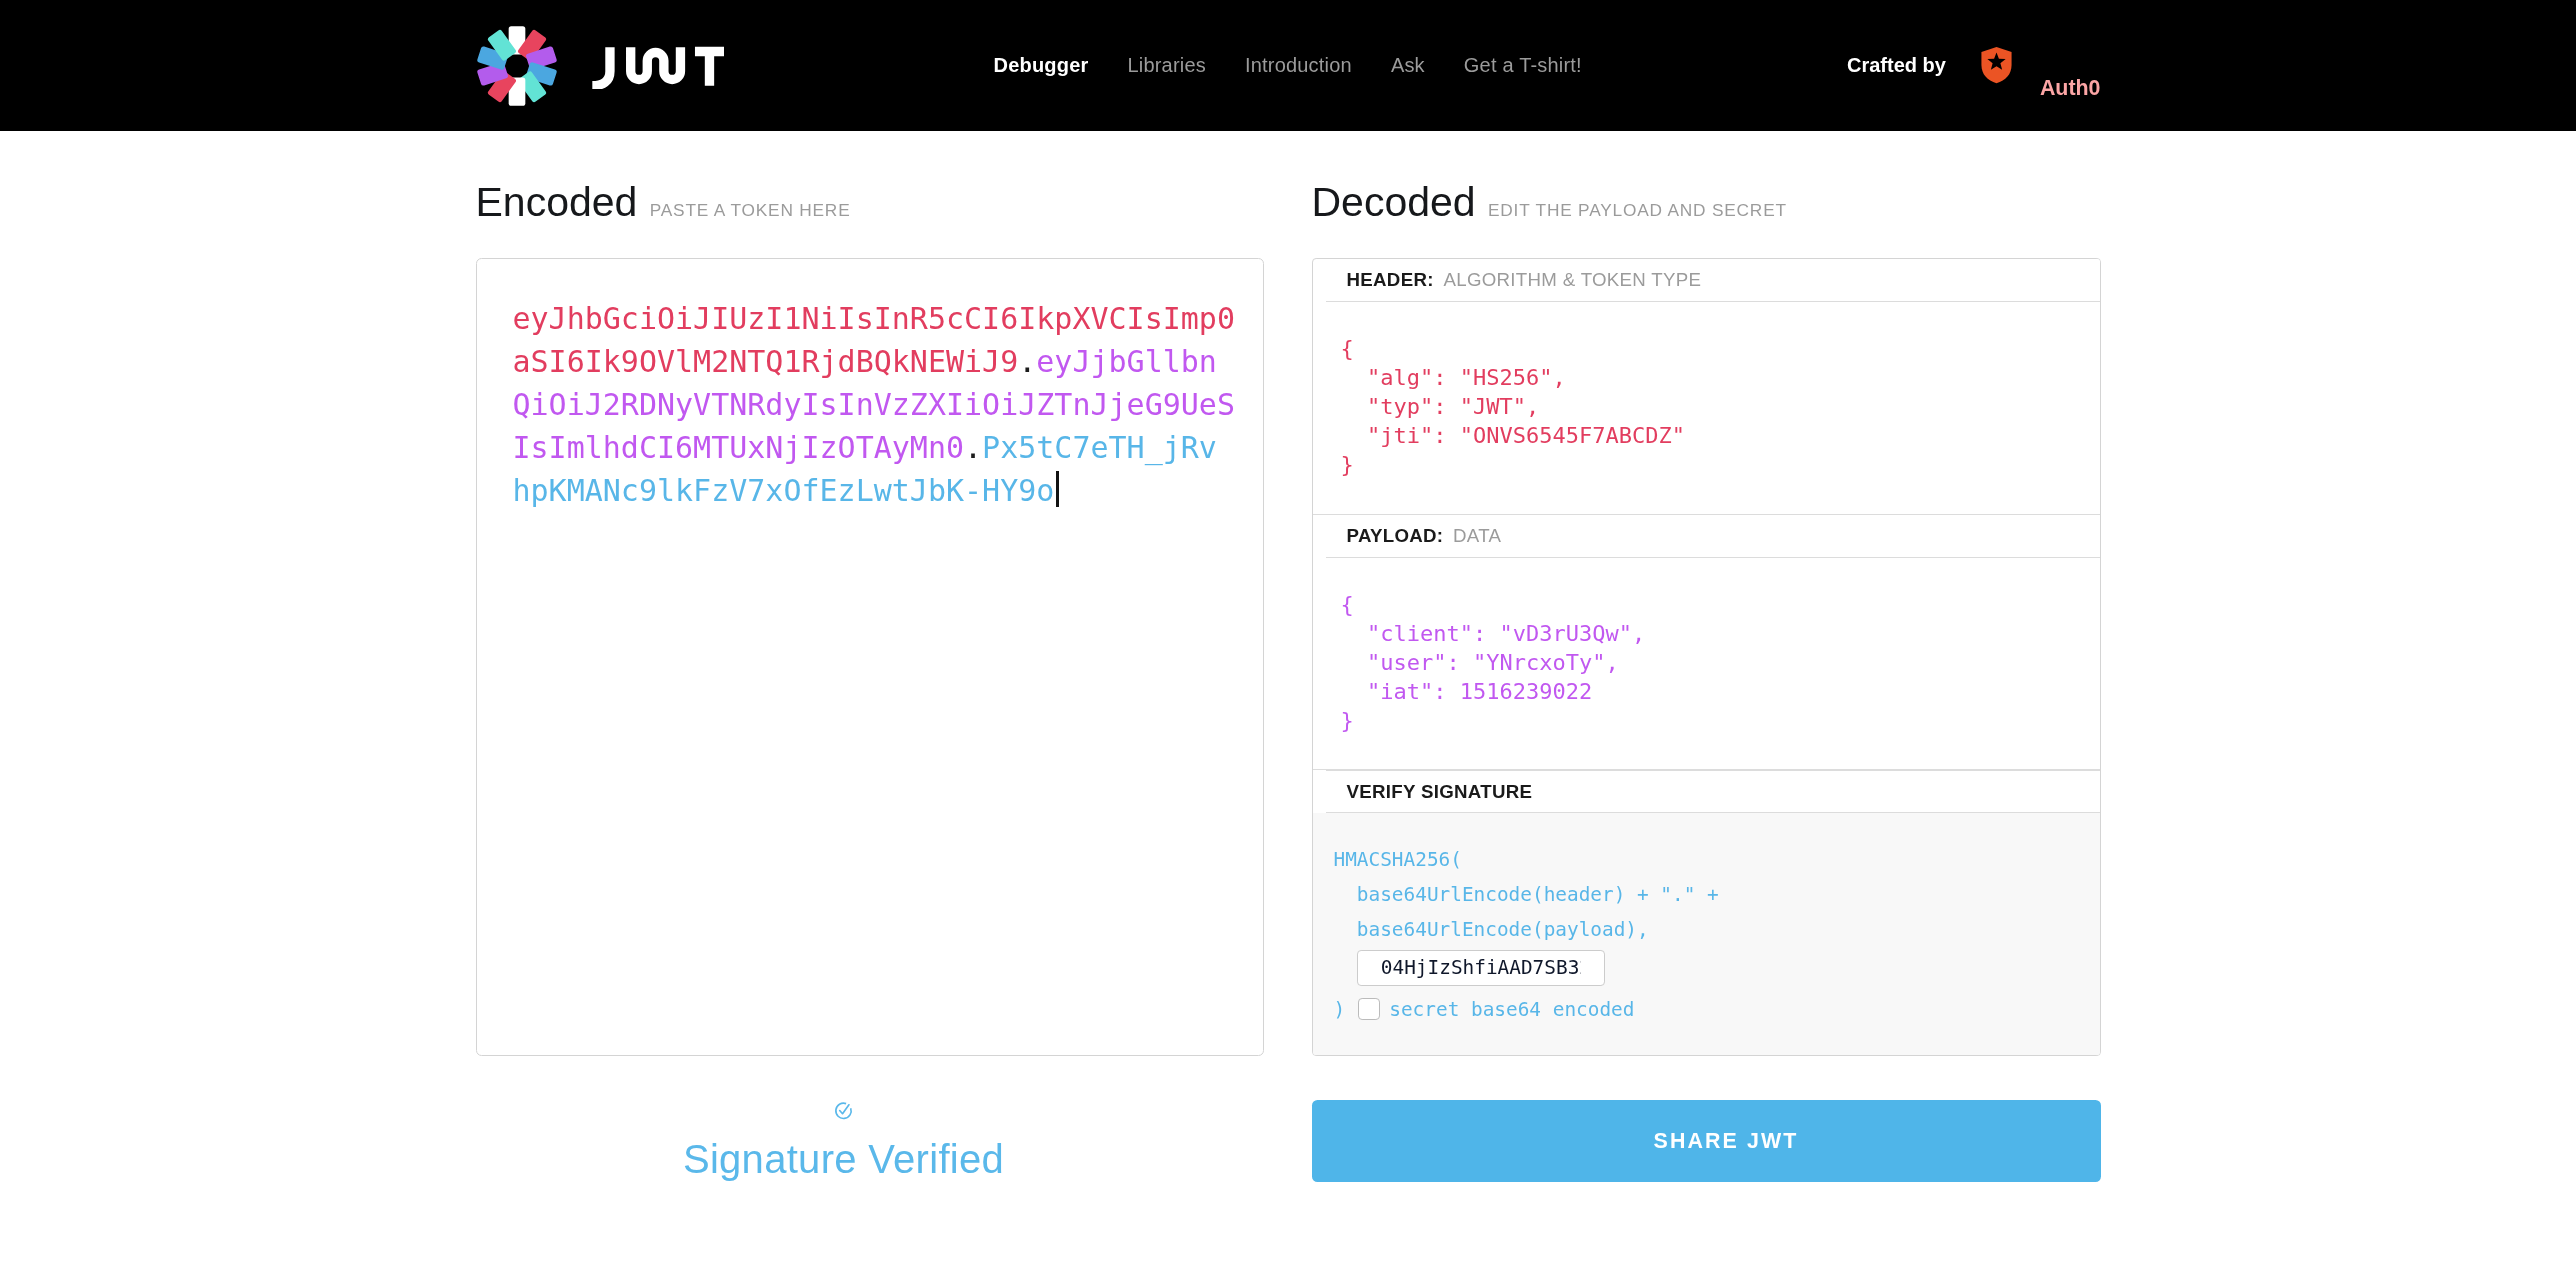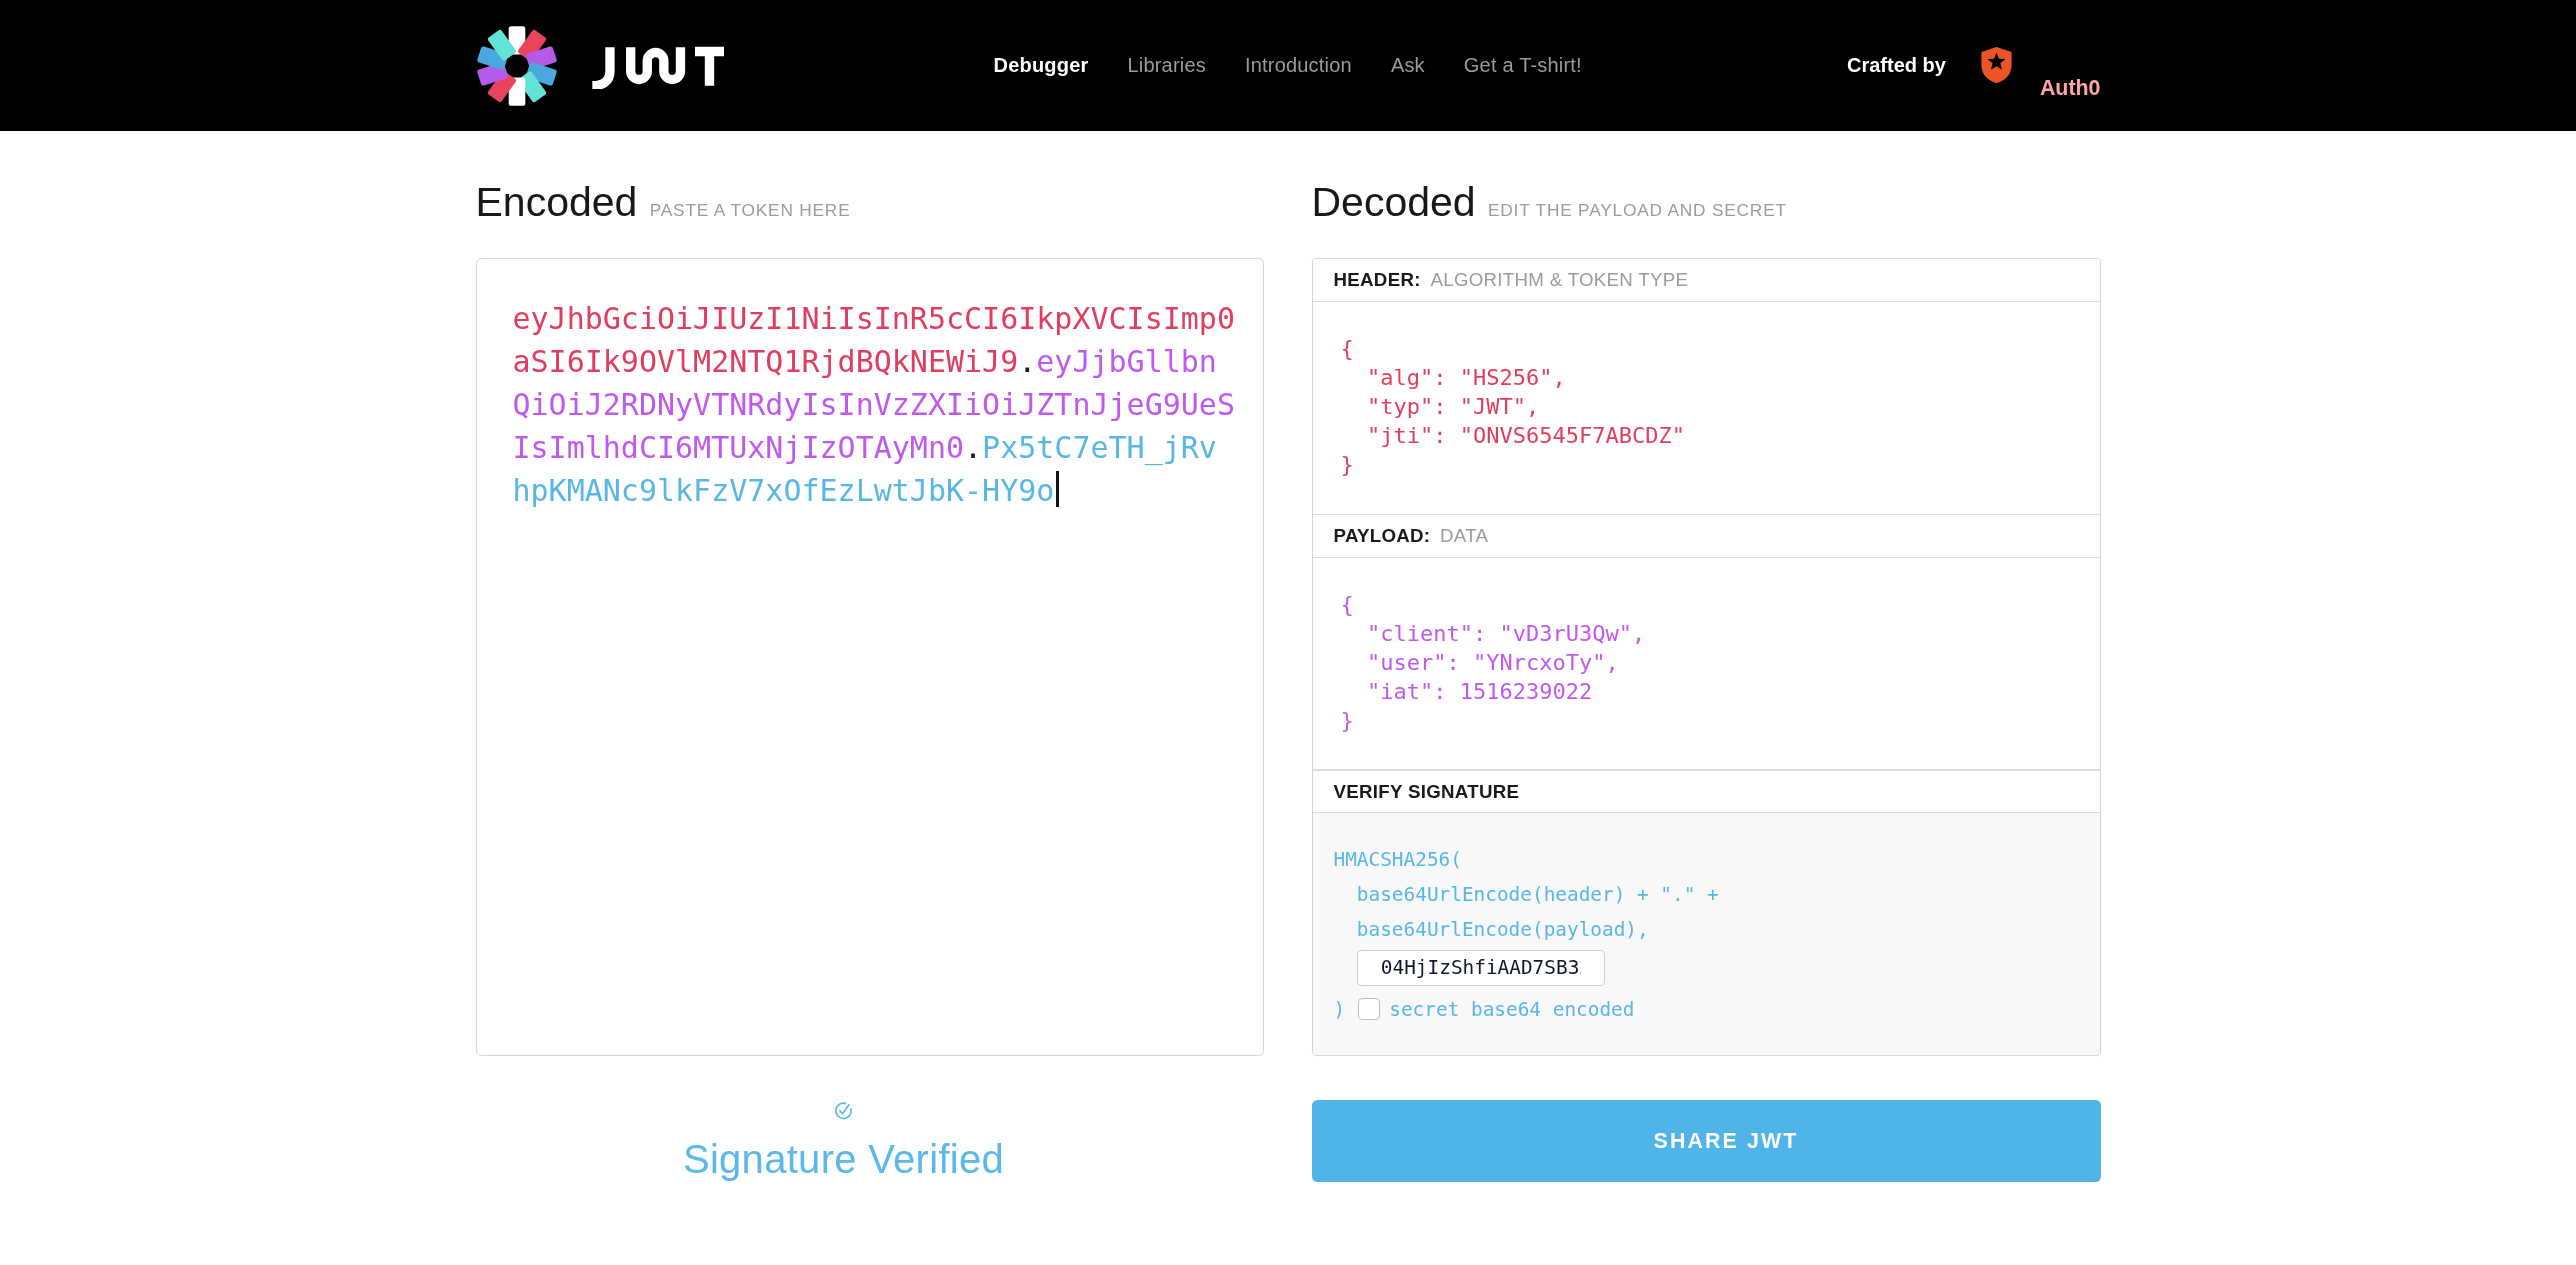--- a/index.html
+++ b/index.html
@@ -46,21 +46,21 @@
   .tok-signature{color:var(--token-signature);}
   .tok-dot{color:#1c1c1c;}
   .caret{display:inline-block;width:2.8px;height:36px;background:#121212;vertical-align:-5.5px;margin-left:1.4px;}
 
   
   .status-row{margin-top:44px;height:82px;display:flex;align-items:center;gap:16.6px;flex-direction:column;}
   .status-text{font-size:40px;color:#5ab8ea;letter-spacing:0.3px;}
 
   
   .panel{width:789px;height:798px;border:1.4px solid var(--border);border-radius:4.1px;background:#fff;overflow:hidden;display:flex;flex-direction:column;}
-  .sec-bar{height:43px;flex:0 0 43px;display:flex;align-items:center;padding-left:21px;border-bottom:1.4px solid #dcdcdc;background:#fff;}
+  .sec-bar{height:43px;flex:0 0 43px;display:flex;align-items:center;padding-left:21px;border-bottom:1.4px solid #dcdcdc;background:#fff;margin-left:13px;}
   .sec-label{font-size:18.7px;font-weight:bold;color:#1a1a1a;letter-spacing:0.3px;}
   .sec-sublabel{font-size:18.7px;color:var(--muted);margin-left:9.7px;letter-spacing:0.3px;}
   .json-pre{font-family:"DejaVu Sans Mono",monospace;font-size:22px;line-height:29px;
             padding:32px 0 0 28px;white-space:pre;cursor:text;background:#fff;border-bottom:1.4px solid #dcdcdc;}
   .json-header{color:var(--token-header);height:213px;flex:0 0 213px;}
   .json-payload{color:var(--token-payload);height:212px;flex:0 0 212px;}
   .sec-bar.verify-bar{border-top:1.4px solid #dcdcdc;}
   .verify-area{flex:1 1 auto;background:var(--verify-bg);padding:29px 0 0 21px;
                font-family:"DejaVu Sans Mono",monospace;font-size:19.4px;color:#58b6e8;}
   .v-line{line-height:35px;white-space:pre;}

